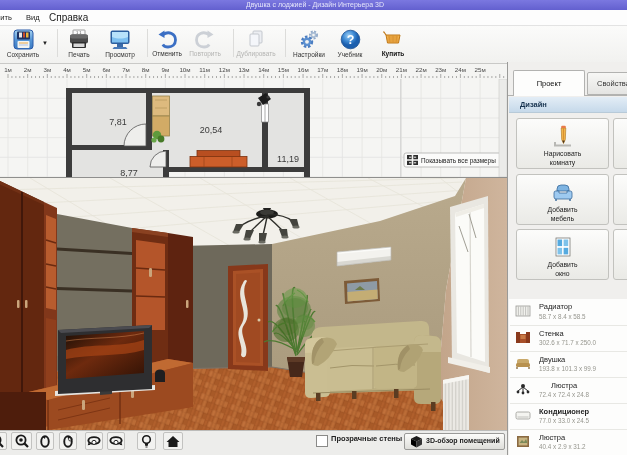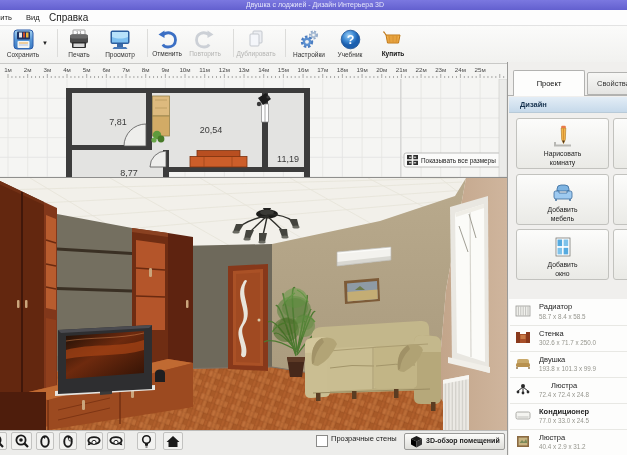--- a/index.html
+++ b/index.html
@@ -415,21 +415,21 @@
         <circle cx="8.5" cy="6.5" r="3.8" fill="none" stroke="#1a1a1a" stroke-width="1.6"></circle>
         <path d="M7 10 h3 v2 h-3 z" fill="#1a1a1a"></path>
         <path d="M7.2 12.5 h2.6 M7.5 14 h2" stroke="#1a1a1a" stroke-width="0.9"></path>
       </svg></div>
 
 <div class="fbtn" style="left:163px;width:20px;"><svg width="18" height="16" viewBox="0 0 17 16">
         <path d="M8.5 3 L15 9 L13 9 L13 14 L4 14 L4 9 L2 9 Z" fill="#1a1a1a"></path>
       </svg></div>
 
 <div class="abs" style="left:316px;top:435px;width:10px;height:10px;background:#fff;border:1px solid #8a8a88;"></div>
-<div class="abs" style="left:331px;top:434px;font-size:7.5px;color:#222;white-space:nowrap;">Прозрачные стены</div>
+<div class="abs" style="left:331px;top:434px;font-size:7.5px;color:#222;white-space:nowrap;font-weight:bold;">Прозрачные стены</div>
 
 <div class="abs" style="left:404px;top:432.5px;width:101px;height:17.5px;background:linear-gradient(#fcfcfa,#dededa);border:1px solid #9a9a98;border-radius:2px;box-sizing:border-box;"></div>
 <svg class="abs" style="left:410px;top:435px;" width="13" height="13" viewBox="0 0 13 13">
       <path d="M6.5 1 L12 3.8 L6.5 6.6 L1 3.8 Z" fill="#1c1c1c"></path>
       <path d="M1 3.8 L6.5 6.6 L6.5 12.4 L1 9.6 Z" fill="#000"></path>
       <path d="M12 3.8 L6.5 6.6 L6.5 12.4 L12 9.6 Z" fill="#333"></path>
     </svg>
 <div class="abs" style="left:426px;top:437px;font-size:7px;font-weight:bold;color:#1a1a1a;white-space:nowrap;">3D-обзор помещений</div>
 
 <div class="abs" style="left:508px;top:95px;width:119px;height:1px;background:#b2b2b0;"></div>

